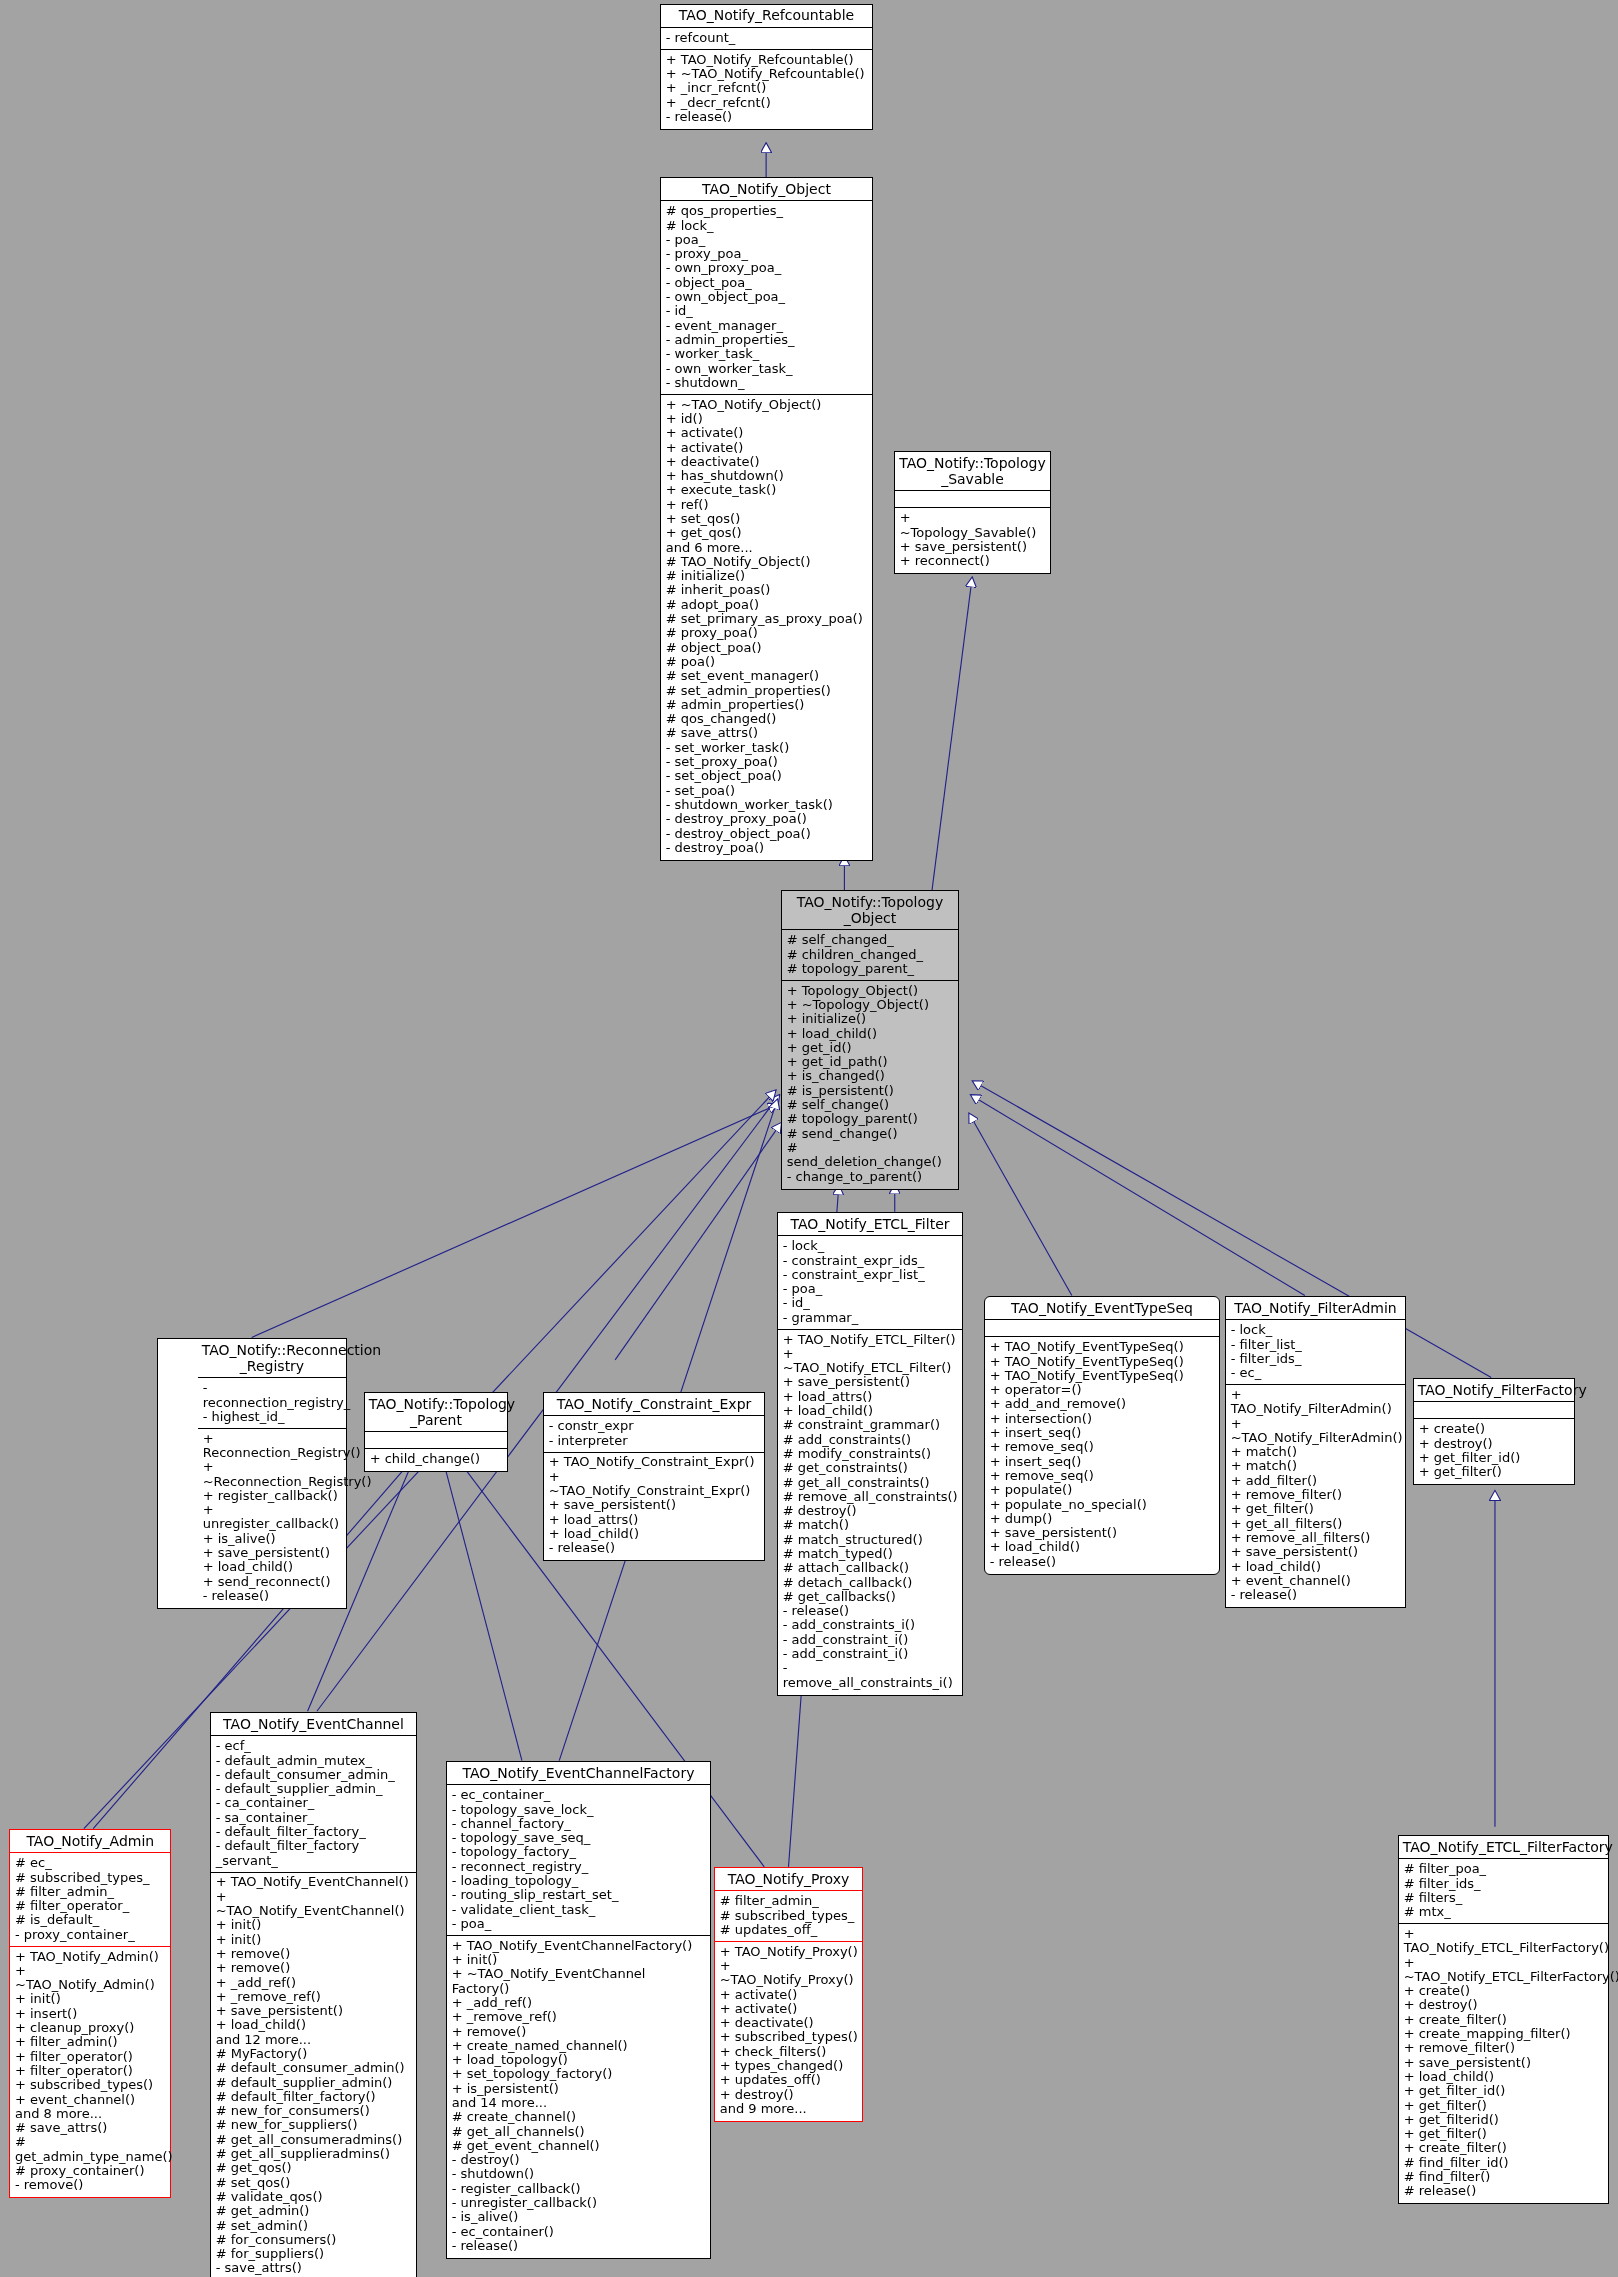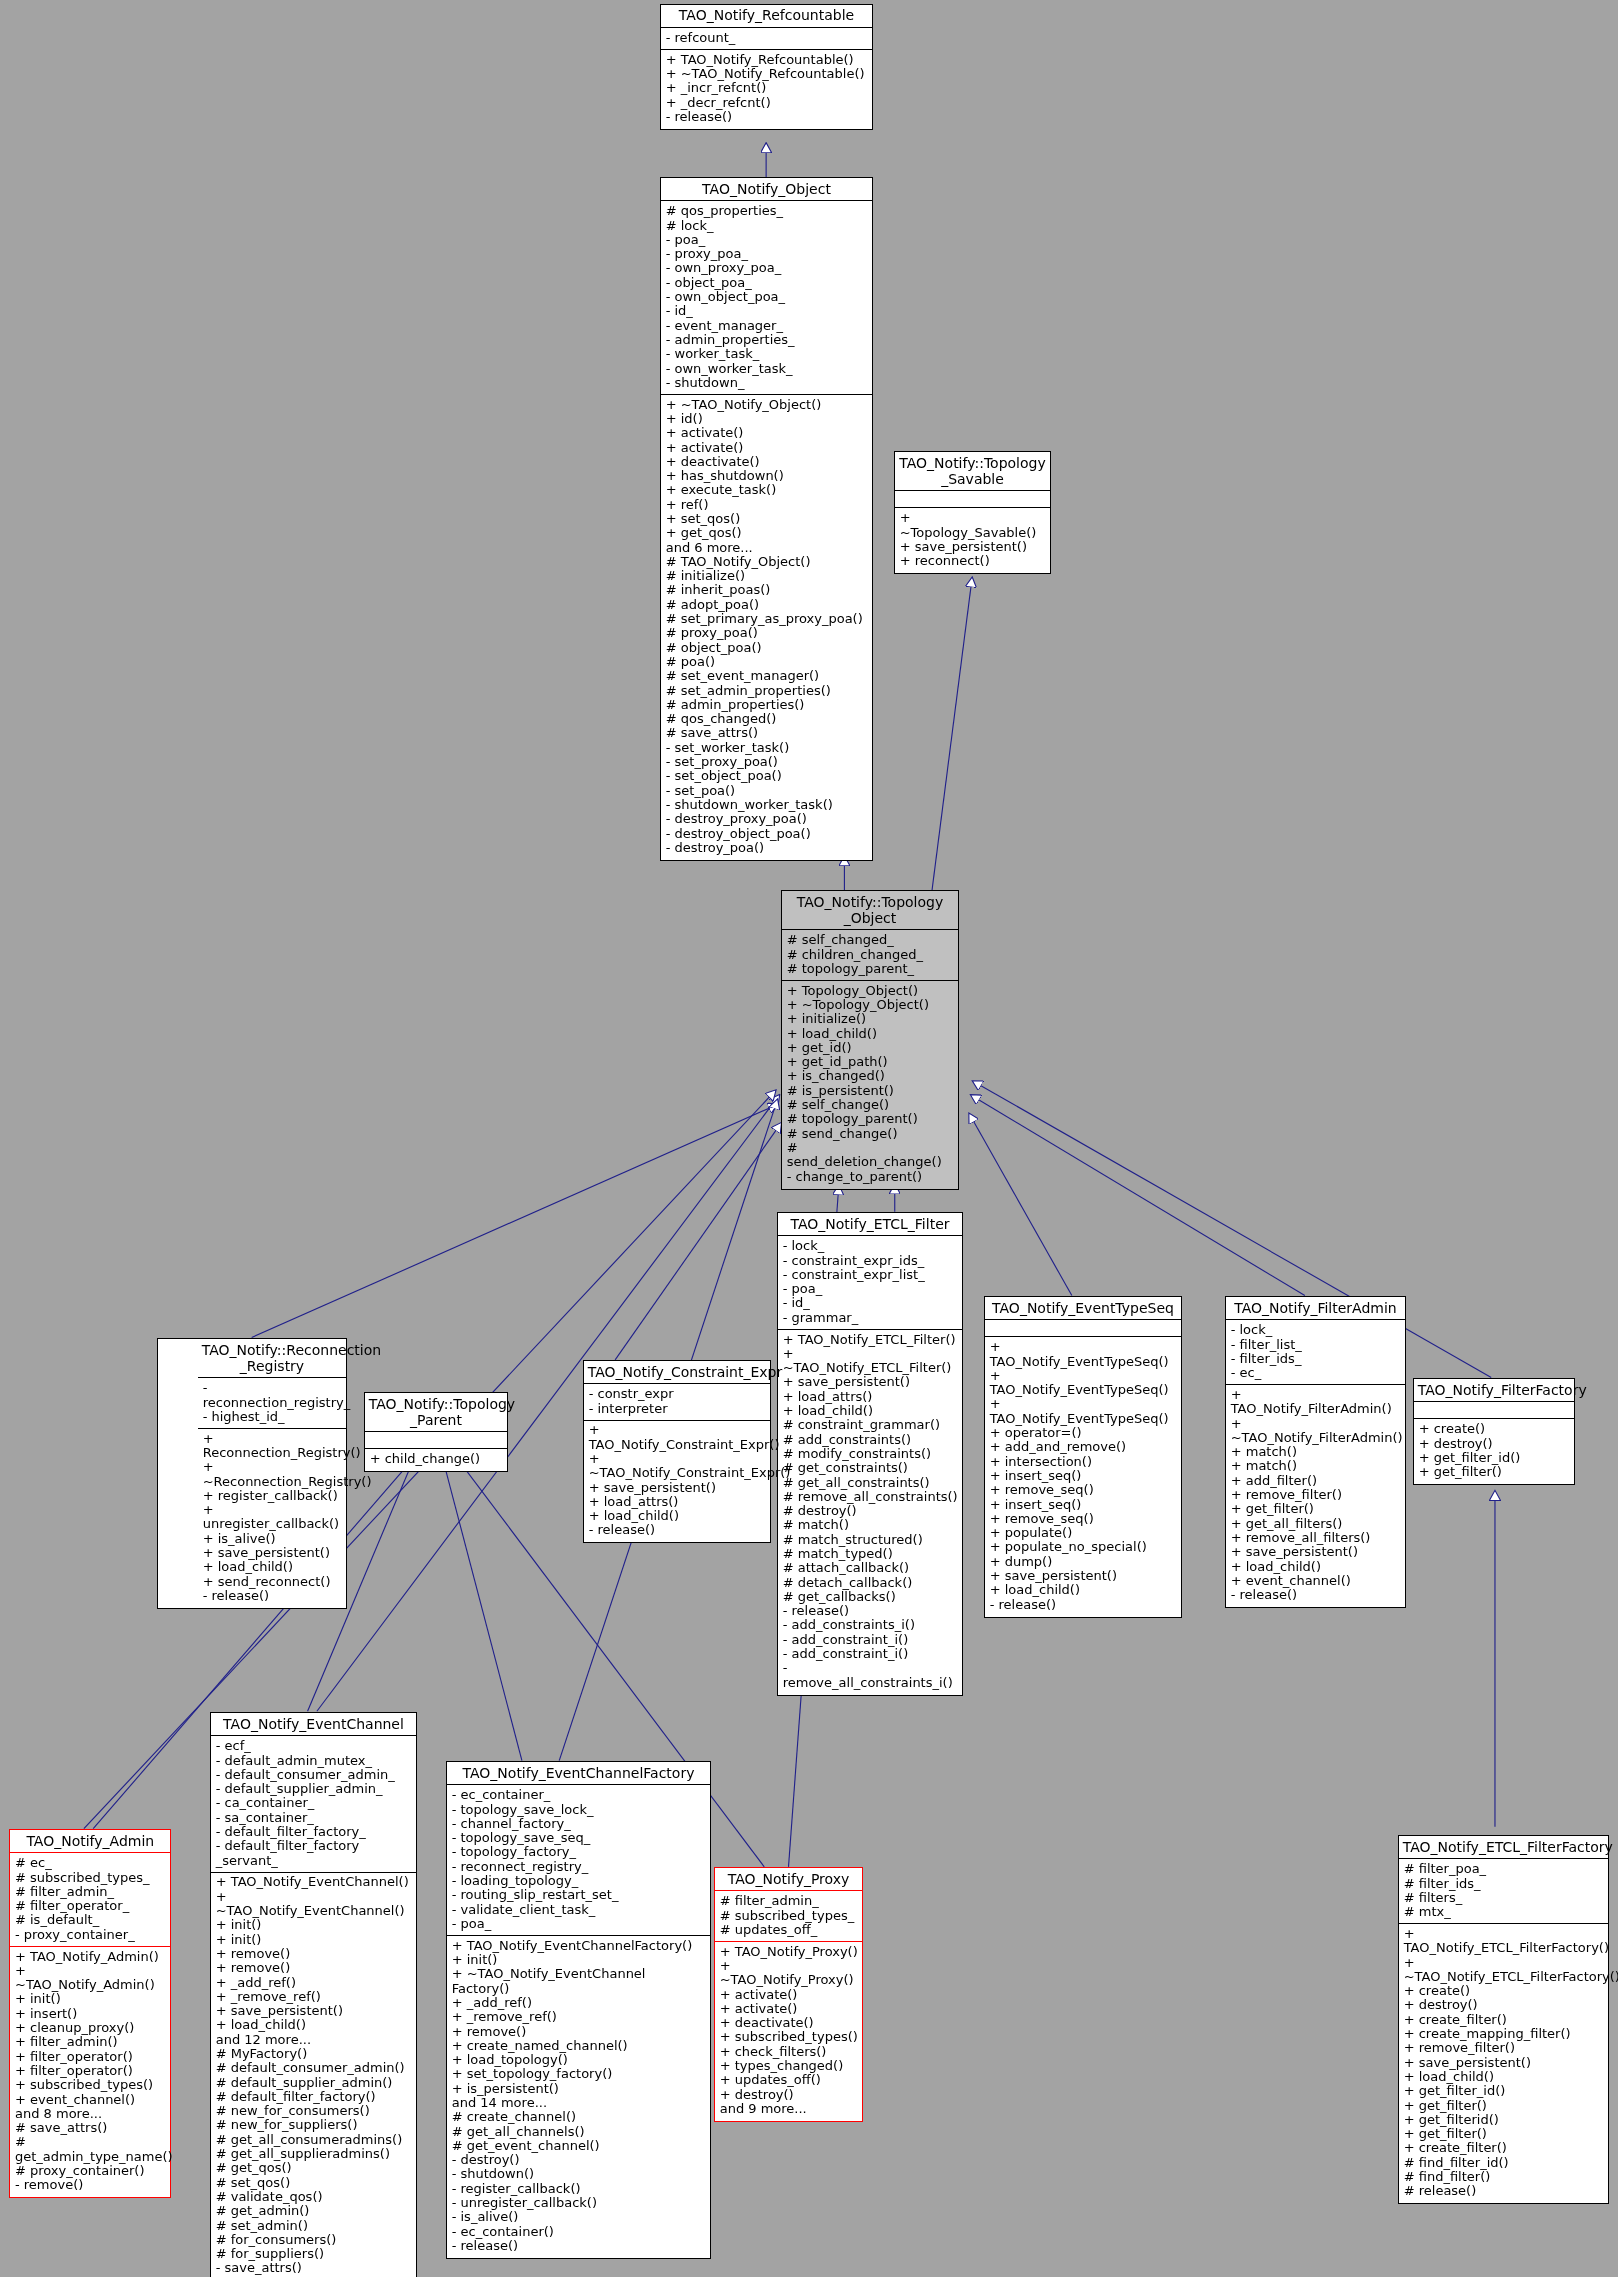--- a/index.html
+++ b/index.html
@@ -191,21 +191,21 @@
         <div class="row"># attach_callback()</div>
         <div class="row"># detach_callback()</div>
         <div class="row"># get_callbacks()</div>
         <div class="row">- release()</div>
         <div class="row">- add_constraints_i()</div>
         <div class="row">- add_constraint_i()</div>
         <div class="row">- add_constraint_i()</div>
         <div class="row">- remove_all_constraints_i()</div>
       </div>
     </div>
-    <div class="node" style="left: 984px; top: 1296px; width: 198px;">
+    <div class="node" style="left: 984px; top: 1296px; width: 236px; border-radius: 6px;">
       <div class="title">TAO_Notify_EventTypeSeq</div>
       <div class="attrs empty"></div>
       <div class="ops">
         <div class="row">+ TAO_Notify_EventTypeSeq()</div>
         <div class="row">+ TAO_Notify_EventTypeSeq()</div>
         <div class="row">+ TAO_Notify_EventTypeSeq()</div>
         <div class="row">+ operator=()</div>
         <div class="row">+ add_and_remove()</div>
         <div class="row">+ intersection()</div>
         <div class="row">+ insert_seq()</div>
@@ -274,21 +274,21 @@
       </div>
     </div>
     <div class="node" style="left: 364px; top: 1392px; width: 144px;">
       <div class="title">TAO_Notify::Topology
 _Parent</div>
       <div class="attrs empty"></div>
       <div class="ops">
         <div class="row">+ child_change()</div>
       </div>
     </div>
-    <div class="node" style="left: 543px; top: 1360px; width: 188px; margin-left: 40px;">
+    <div class="node" style="left: 543px; top: 1392px; width: 222px;">
       <div class="title">TAO_Notify_Constraint_Expr</div>
       <div class="attrs">
         <div class="row">- constr_expr</div>
         <div class="row">- interpreter</div>
       </div>
       <div class="ops">
         <div class="row">+ TAO_Notify_Constraint_Expr()</div>
         <div class="row">+ ~TAO_Notify_Constraint_Expr()</div>
         <div class="row">+ save_persistent()</div>
         <div class="row">+ load_attrs()</div>

